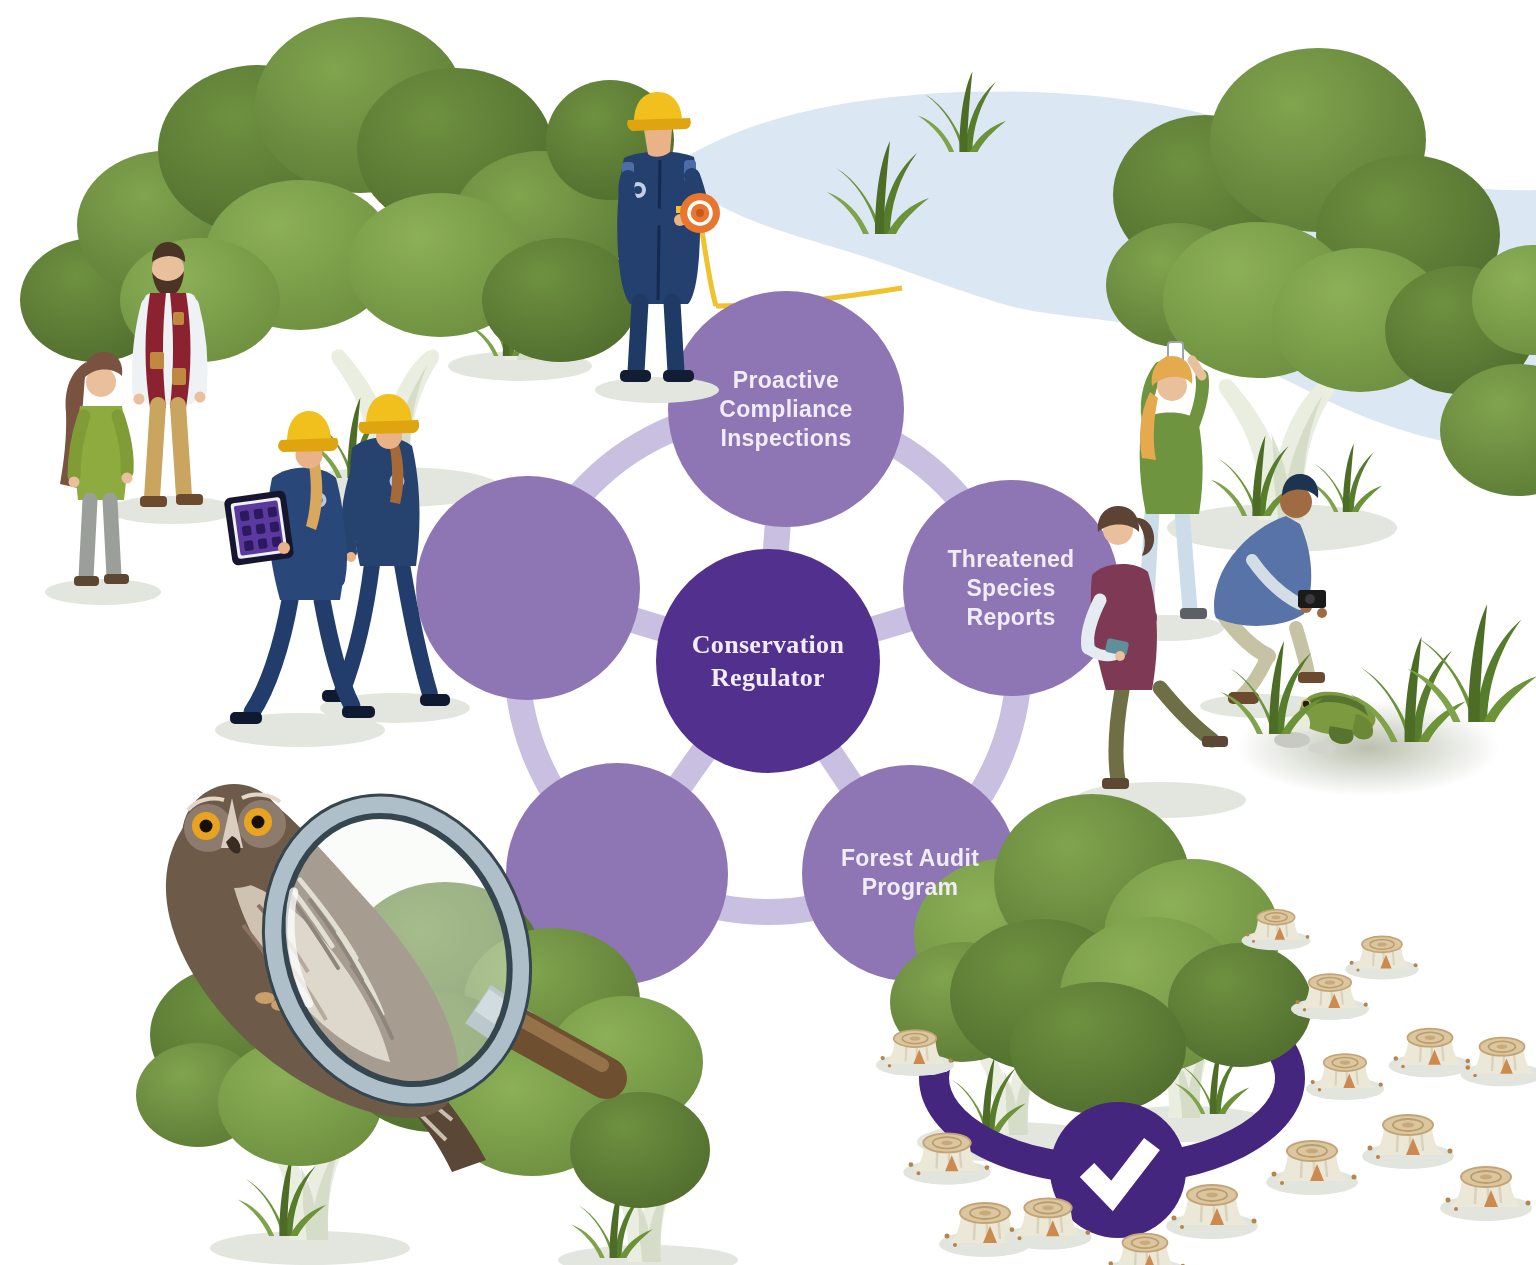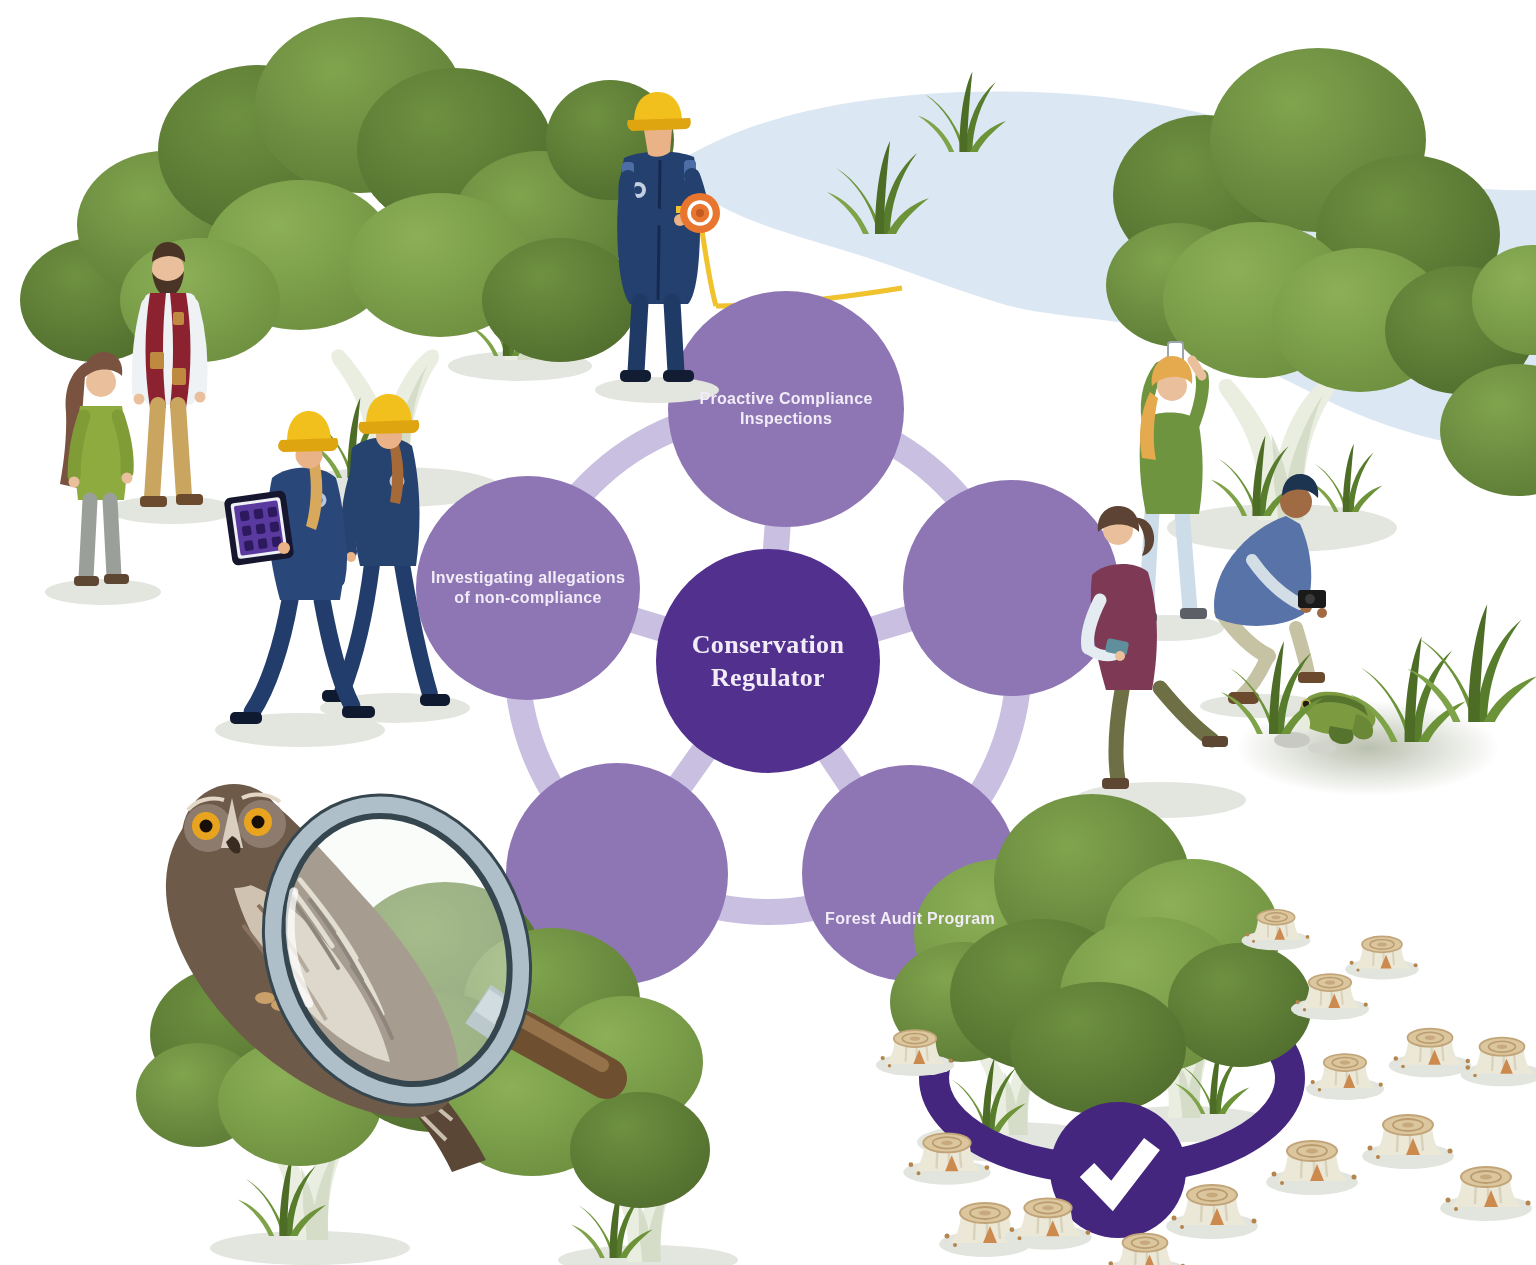--- a/index.html
+++ b/index.html
@@ -3,21 +3,21 @@
 <meta charset="utf-8">
 <style>
   html,body{margin:0;padding:0;background:#ffffff;}
   .stage{position:relative;width:1536px;height:1265px;background:#ffffff;overflow:hidden;
          font-family:"Liberation Sans",sans-serif;}
   .stage svg{position:absolute;left:0;top:0;}
   .lbl{position:absolute;transform:translate(-50%,-50%);text-align:center;
        color:#f1ecf8;font-weight:700;line-height:1.26;letter-spacing:.3px;
        font-family:"Liberation Sans",sans-serif;pointer-events:none;}
   .lbl.center{font-size:26px;font-family:Liberation Serif, serif;}
-  .lbl.node{font-size:16px;}
+  .lbl.node{font-size:23px;}
 </style>
 </head>
 <body>
 
 <div class="stage">
 <svg width="1536" height="1265" viewBox="0 0 1536 1265">
   <defs>
     <radialGradient id="gA" cx="0.38" cy="0.3" r="0.85">
       <stop offset="0" stop-color="#80a44e"></stop>
           <stop offset="1" stop-color="#5a7833"></stop>
@@ -389,15 +389,15 @@
     <use href="#stump" transform="translate(1330,997) scale(0.85)"></use>
     <use href="#stump" transform="translate(1382,958) scale(0.8)"></use>
     <use href="#stump" transform="translate(1276,930) scale(0.75)"></use>
     <use href="#stump" transform="translate(1486,1194)"></use>
     <use href="#stump" transform="translate(1502,1062) scale(0.9)"></use>
   </g>
 </svg>
 
   <div class="lbl center" style="left:768px;top:662px;width:210px">Conservation Regulator</div>
   <div class="lbl node" style="left:786px;top:409px;width:195px">Proactive Compliance Inspections</div>
-  <div class="lbl node" style="left:910px;top:919px;width:185px">Forest Audit Program</div>
-  <div class="lbl node" style="left:528px;top:588px;width:205px">Investigating allegations of non-compliance</div>
+  <div class="lbl node" style="left:1011px;top:588px;width:175px">Threatened Species Reports</div>
+  <div class="lbl node" style="left:910px;top:873px;width:185px">Forest Audit Program</div>
 </div>
 
 </body></html>

